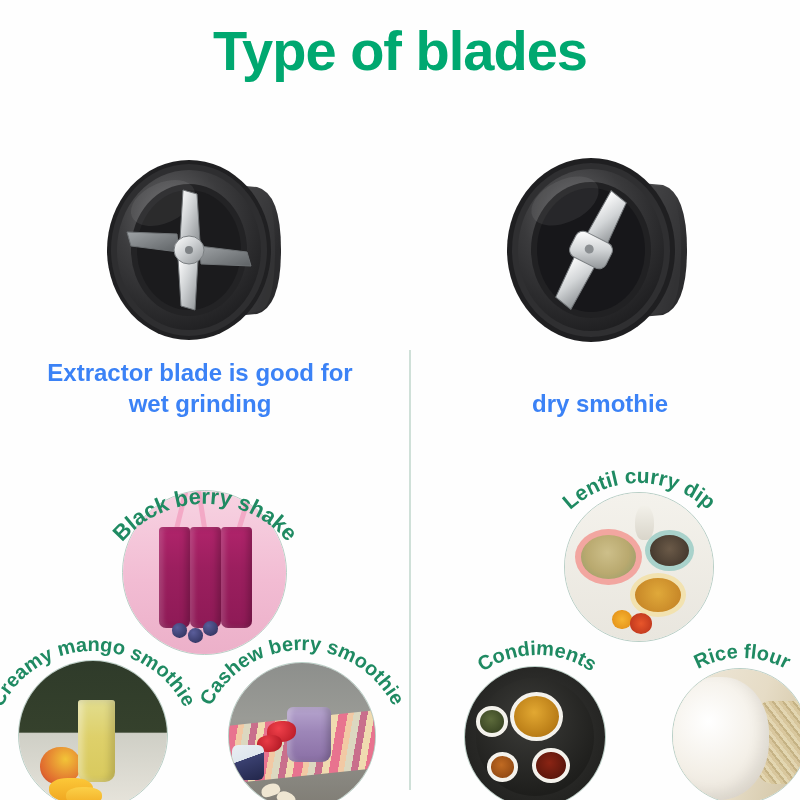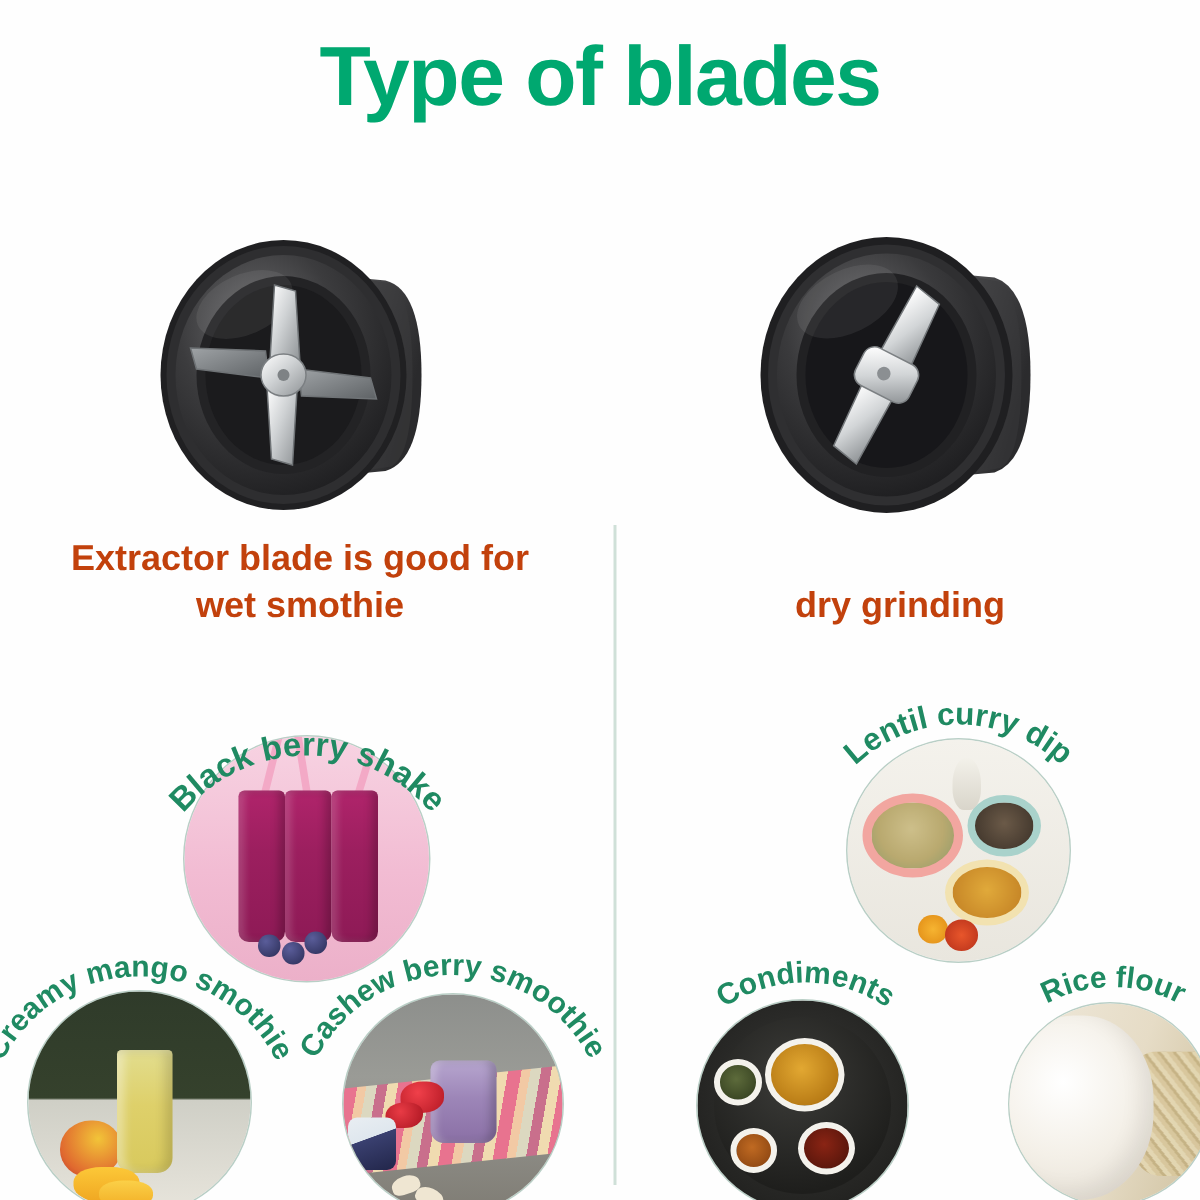--- a/index.html
+++ b/index.html
@@ -38,21 +38,21 @@
     display:flex; align-items:center; justify-content:center;
   }
 
   
   .blade-svg { display:block; }
 
   .caption {
     position:absolute; top:218px; left:0; width:400px;
     text-align:center;
     font-size:24px; font-weight:700; line-height:1.28;
-    color:#c2410c;
+    color:#3b82f6;
     padding:0 14px;
   }
 
   
   .food {
     position:absolute;
     width:var(--d); height:var(--d);
   }
   .food .ring {
     position:absolute; inset:0;
@@ -298,21 +298,21 @@
           <path d="M-62 -18 L-58 -4 L-10 2 L-12 -16 Z" fill="url(#steelDark)" stroke="#6f7376" stroke-width="1"></path>
           <path d="M62 16 L58 2 L10 -4 L12 14 Z" fill="url(#steelDark)" stroke="#6f7376" stroke-width="1"></path>
           <ellipse cx="0" cy="0" rx="15" ry="14" fill="url(#steel)" stroke="#7b7f82" stroke-width="1"></ellipse>
           <circle cx="0" cy="0" r="4" fill="#7e8285"></circle>
         </g>
       </svg>
     </div>
 
     <div class="caption">
       <span>Extractor blade is good for</span><br>
-      <span>wet smothie</span>
+      <span>wet grinding</span>
     </div>
   </div>
 
   <div class="col col-right">
 
     <div class="blade-wrap">
       <svg class="blade-svg" width="230" height="195" viewBox="0 0 230 195">
         <defs>
           <radialGradient id="miBody" cx="40%" cy="30%" r="80%">
             <stop offset="0%" stop-color="#6a6a6c"></stop>
@@ -343,21 +343,21 @@
           <path d="M-9 -62 L10 -58 L12 -6 L-11 -8 Z" fill="url(#mSteel)" stroke="#73777a" stroke-width="1"></path>
           <path d="M9 62 L-10 58 L-12 6 L11 8 Z" fill="url(#mSteel)" stroke="#73777a" stroke-width="1"></path>
           <rect x="-20" y="-14" width="40" height="28" rx="8" fill="url(#mSteel)" stroke="#7b7f82" stroke-width="1"></rect>
           <circle cx="-2" cy="0" r="4.5" fill="#8b8f92"></circle>
         </g>
       </svg>
     </div>
 
     <div class="caption">
       <br>
-      <span>dry grinding</span>
+      <span>dry smothie</span>
     </div>
   </div>
 
   <div class="food" style="--d:165px; left:122px; top:490px;">
     <div class="ring">
       <div class="art art-berry">
         <div class="straw s1"></div>
           <div class="straw s2"></div>
           <div class="straw s3"></div>
         <div class="glass g1"></div>

